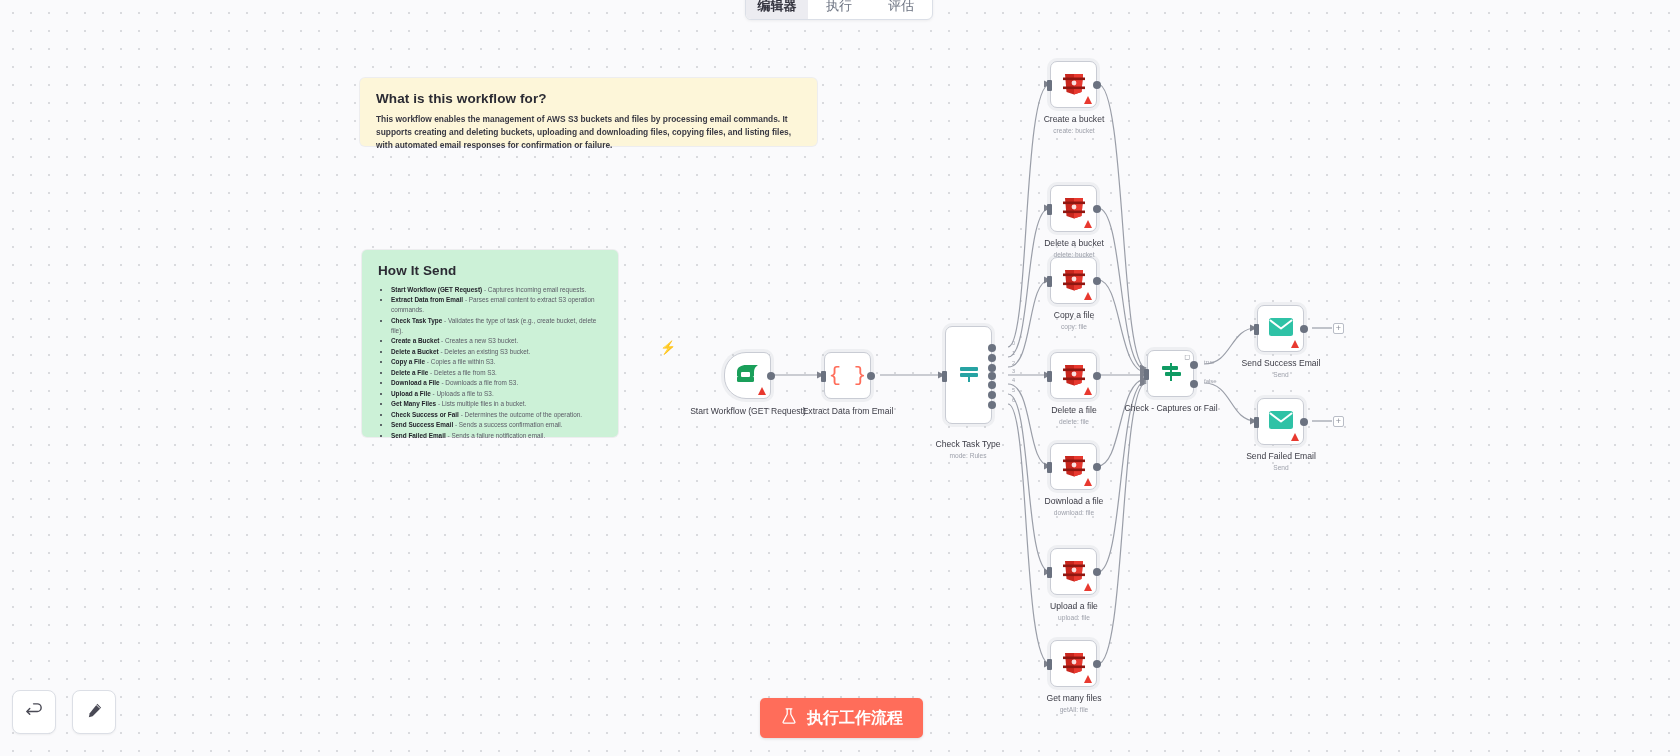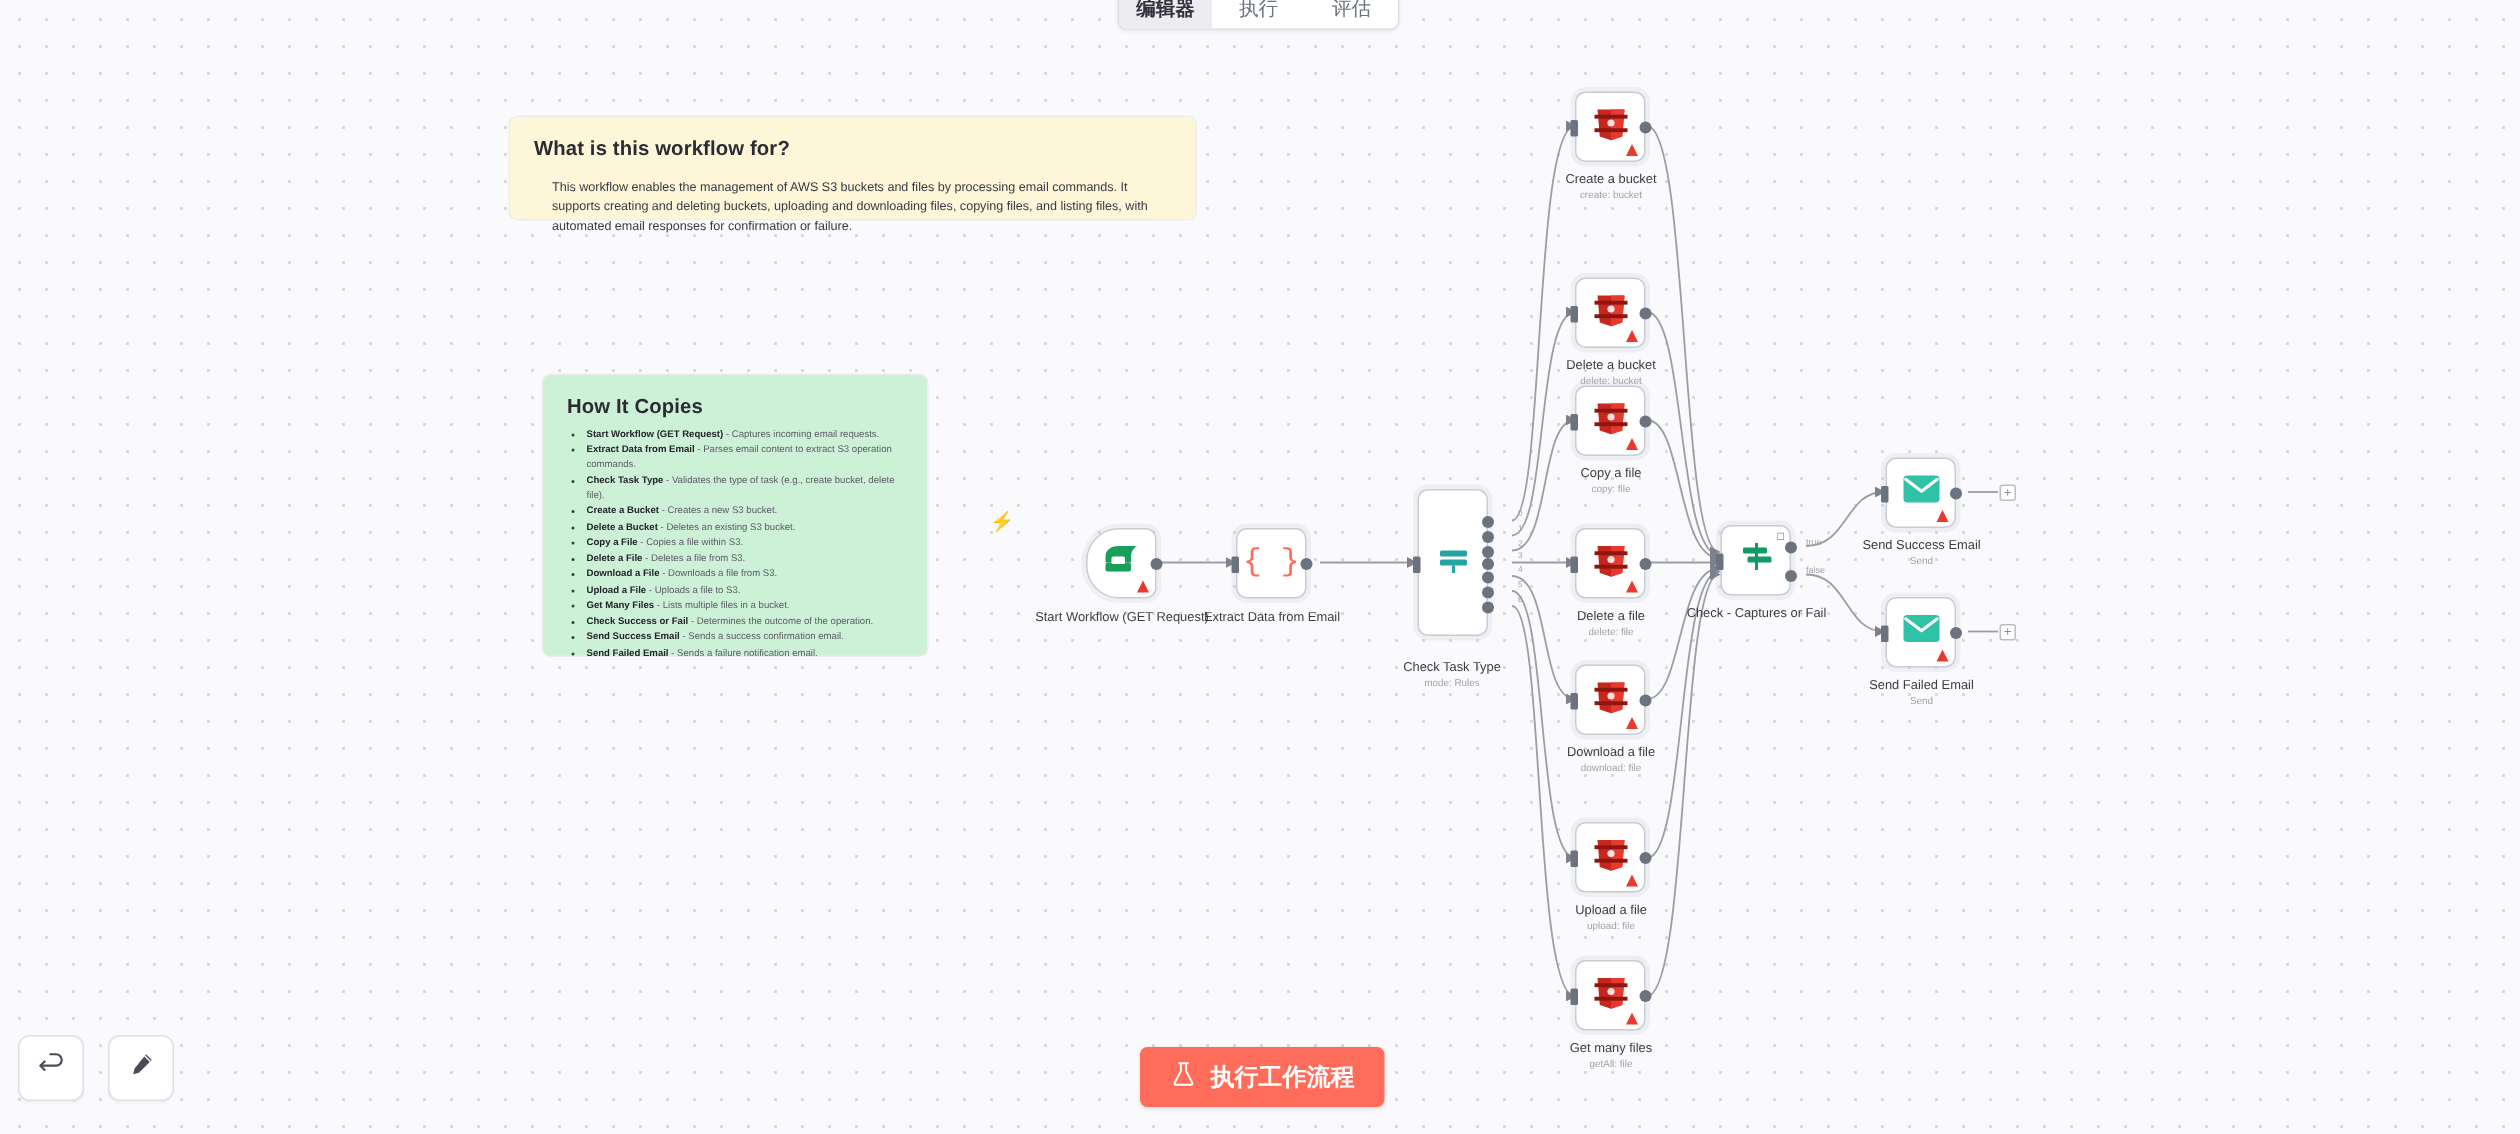--- a/index.html
+++ b/index.html
@@ -50,41 +50,42 @@
   }
 
   
   .sticky {
     position: absolute;
     border-radius: 5px;
     padding: 13px 16px 14px 16px;
     box-shadow: 0 0 0 1px rgba(0,0,0,.05);
   }
   #sticky-what {
-    left: 340px; top: 78px;
+    left: 360px; top: 78px;
     width: 457px; height: 68px;
     background: #fdf6d9;
   }
   #sticky-how {
     left: 362px; top: 250px;
     width: 256px; height: 187px;
     background: #ccf1d7;
   }
   .sticky h3 {
     margin: 0 0 7px 0;
     font-size: 13.5px;
     font-weight: 700;
     color: #2b2b33;
     letter-spacing: .1px;
   }
   #sticky-what p {
-    margin: 12px;
+    margin: 0;
     font-size: 8.4px;
     line-height: 1.55;
     color: #3a3a44;
+    font-weight: bold;
   }
   #sticky-how ul {
     margin: 0;
     padding-left: 13px;
     list-style: disc;
   }
   #sticky-how li {
     font-size: 6.4px;
     line-height: 1.56;
     color: #3a3a44;
@@ -235,21 +236,21 @@
       <span>评估</span>
     </div>
 </div>
 
 <div class="sticky" id="sticky-what">
   <h3>What is this workflow for?</h3>
   <p>This workflow enables the management of AWS S3 buckets and files by processing email commands. It supports creating and deleting buckets, uploading and downloading files, copying files, and listing files, with automated email responses for confirmation or failure.</p>
 </div>
 
 <div class="sticky" id="sticky-how">
-  <h3>How It Copies</h3>
+  <h3>How It Send</h3>
   <ul id="how-list">
       <li><b>Start Workflow (GET Request)</b><span class="dash"> - Captures incoming email requests.</span></li>
       <li><b>Extract Data from Email</b><span class="dash"> - Parses email content to extract S3 operation commands.</span></li>
       <li><b>Check Task Type</b><span class="dash"> - Validates the type of task (e.g., create bucket, delete file).</span></li>
       <li><b>Create a Bucket</b><span class="dash"> - Creates a new S3 bucket.</span></li>
       <li><b>Delete a Bucket</b><span class="dash"> - Deletes an existing S3 bucket.</span></li>
       <li><b>Copy a File</b><span class="dash"> - Copies a file within S3.</span></li>
       <li><b>Delete a File</b><span class="dash"> - Deletes a file from S3.</span></li>
       <li><b>Download a File</b><span class="dash"> - Downloads a file from S3.</span></li>
       <li><b>Upload a File</b><span class="dash"> - Uploads a file to S3.</span></li>

